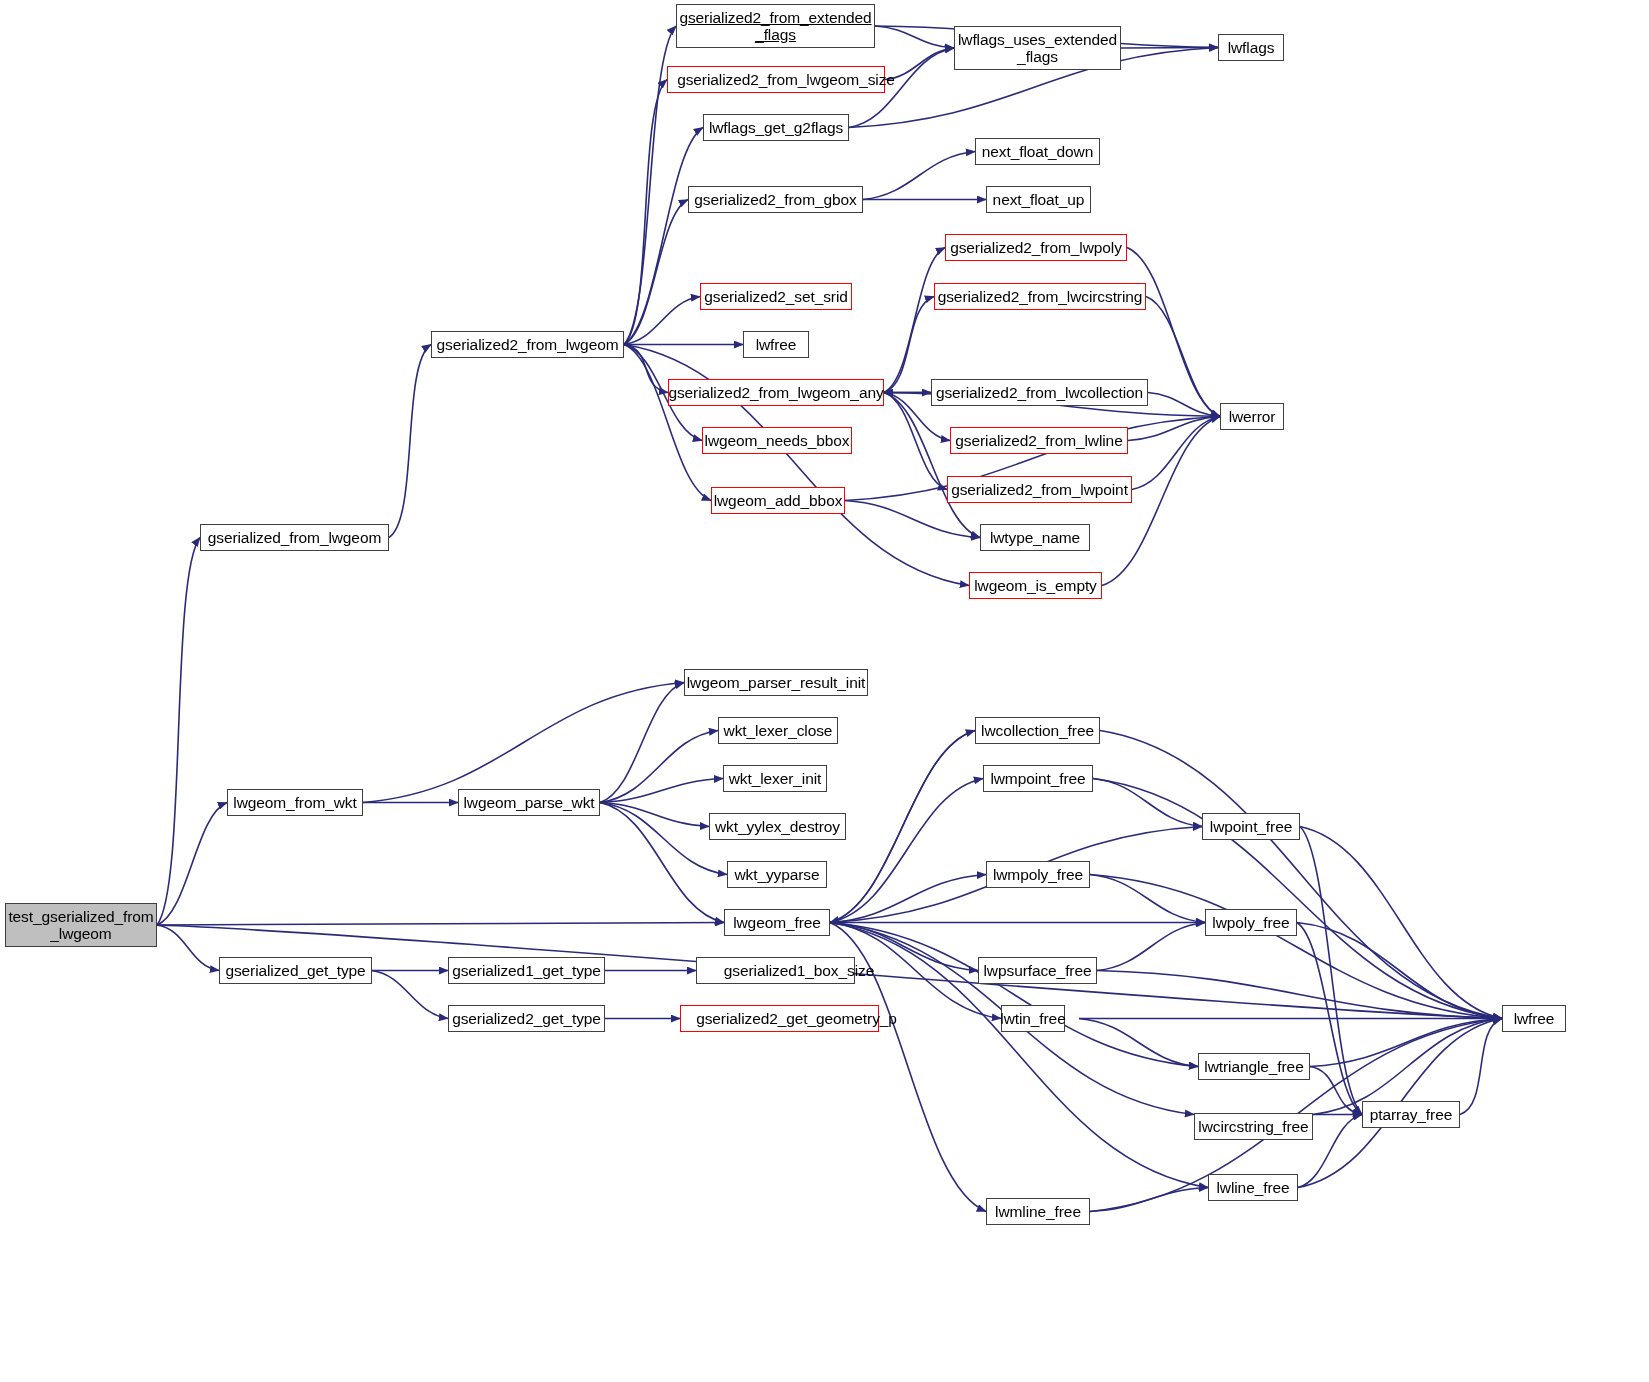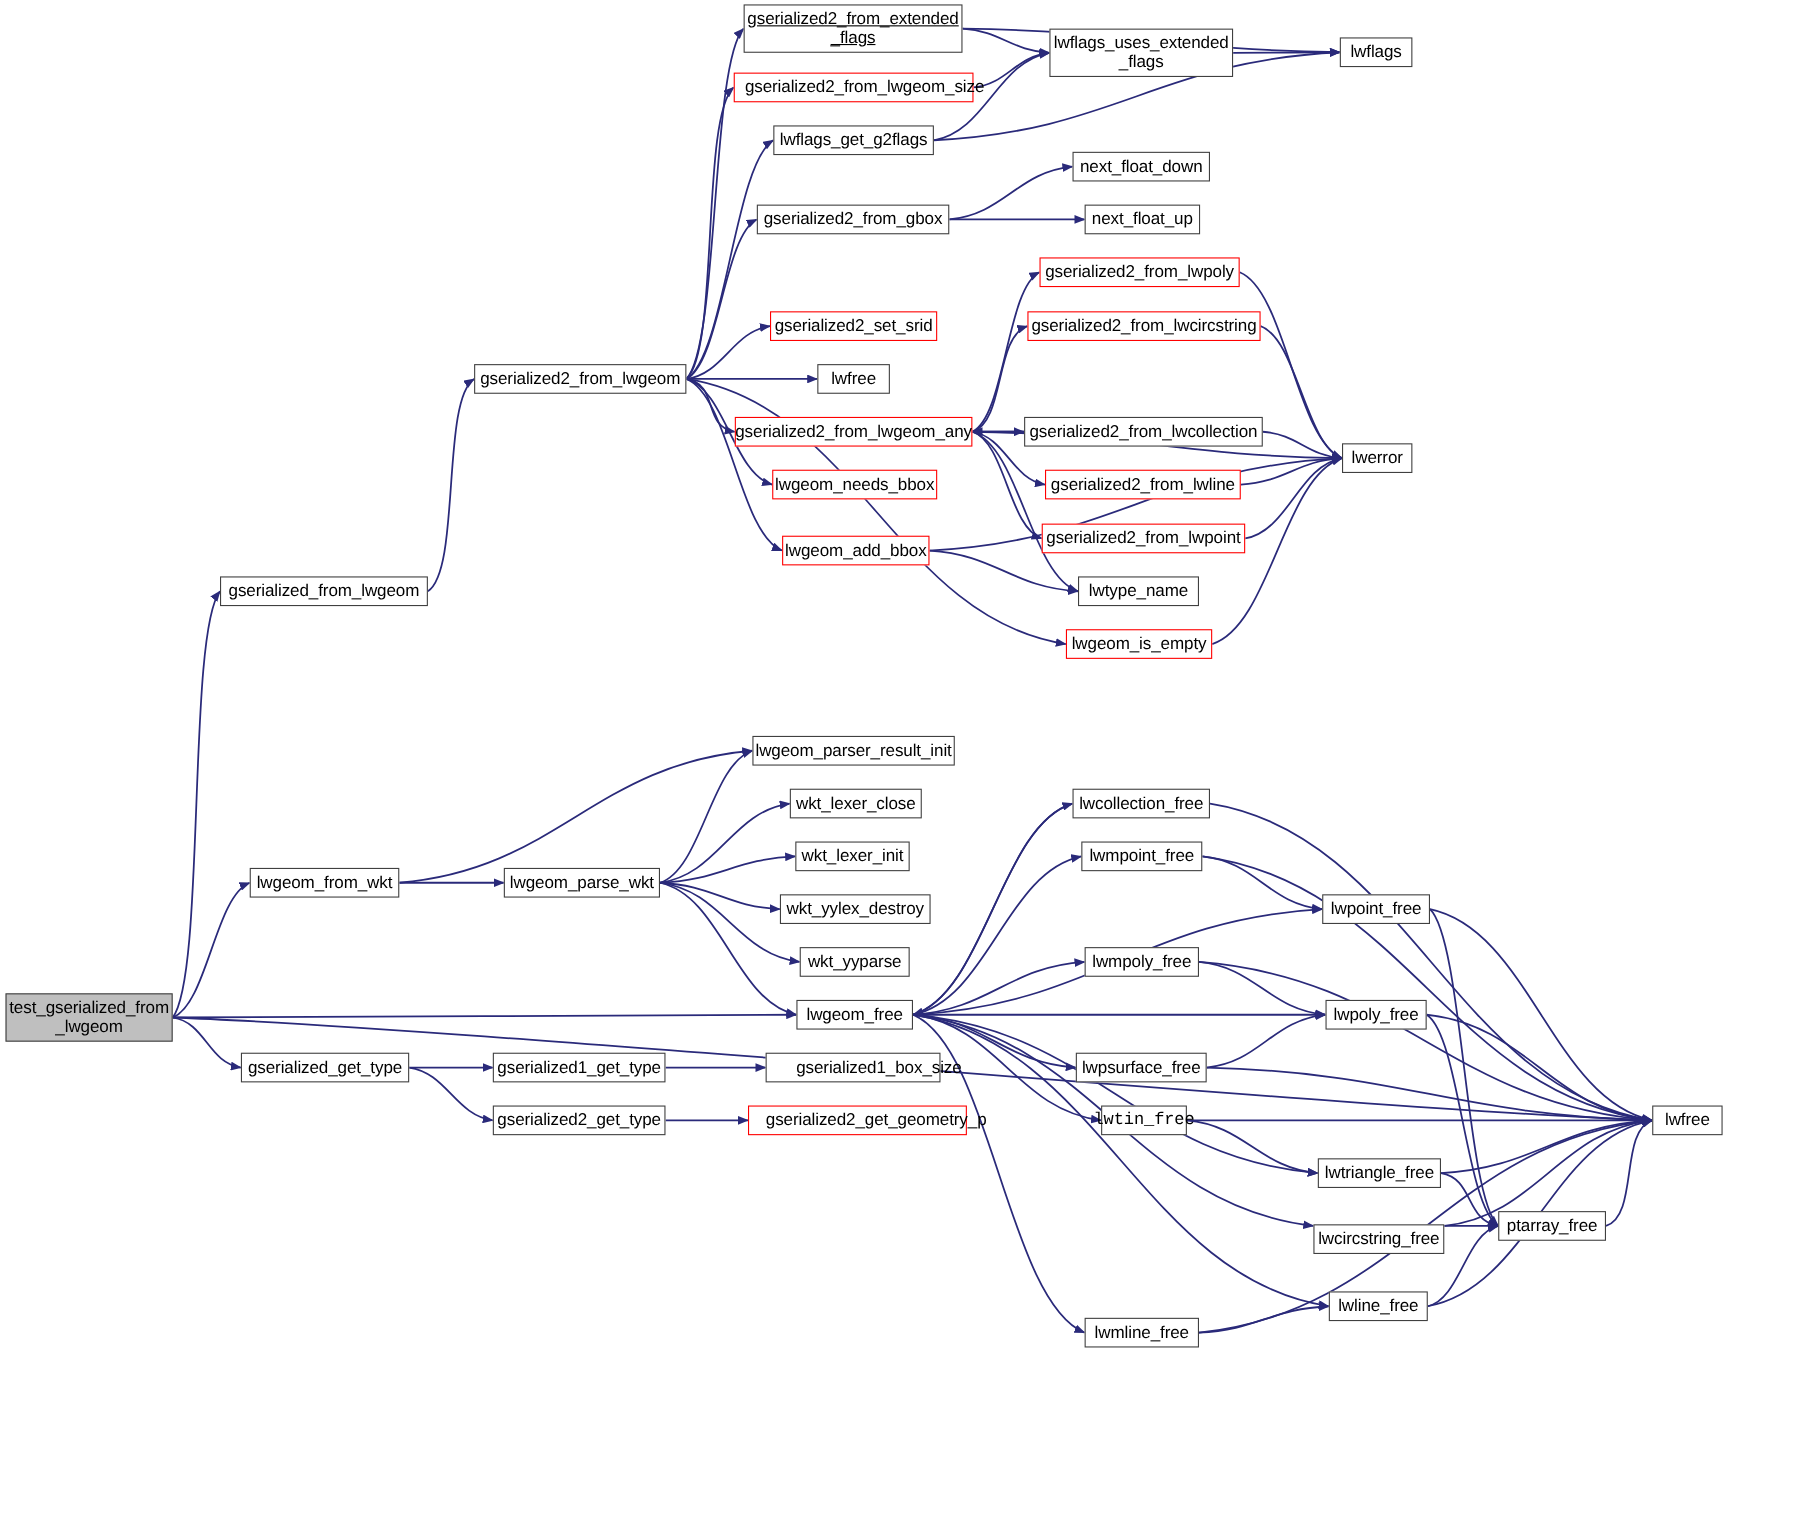--- a/index.html
+++ b/index.html
@@ -184,20 +184,20 @@
     <div class="node" style="left: 727px; top: 861px; width: 100px; height: 27px;">wkt_yyparse</div>
     <div class="node" style="left: 724px; top: 909px; width: 106px; height: 27px;">lwgeom_free</div>
     <div class="node" style="left: 696px; top: 957px; width: 159px; height: 27px; padding-left: 47px;">gserialized1_box_size</div>
     <div class="node red" style="left: 680px; top: 1005px; width: 199px; height: 27px; padding-left: 34px;">gserialized2_get_geometry_p</div>
     <div class="node" style="left: 975px; top: 717px; width: 125px; height: 27px;">lwcollection_free</div>
     <div class="node" style="left: 983px; top: 765px; width: 110px; height: 27px;">lwmpoint_free</div>
     <div class="node" style="left: 1202px; top: 813px; width: 98px; height: 27px;">lwpoint_free</div>
     <div class="node" style="left: 986px; top: 861px; width: 104px; height: 27px;">lwmpoly_free</div>
     <div class="node" style="left: 1205px; top: 909px; width: 92px; height: 27px;">lwpoly_free</div>
     <div class="node" style="left: 978px; top: 957px; width: 119px; height: 27px;">lwpsurface_free</div>
-    <div class="node" style="left: 1001px; top: 1005px; width: 78px; height: 27px; font-family: Liberation Mono, monospace;">lwtin_free</div>
+    <div class="node" style="left: 1001px; top: 1005px; width: 64px; height: 27px;">lwtin_free</div>
     <div class="node" style="left: 1198px; top: 1053px; width: 112px; height: 27px;">lwtriangle_free</div>
     <div class="node" style="left: 1194px; top: 1101px; width: 119px; height: 27px; margin-top: 12px;">lwcircstring_free</div>
     <div class="node" style="left: 1362px; top: 1101px; width: 98px; height: 27px;">ptarray_free</div>
     <div class="node" style="left: 1208px; top: 1174px; width: 90px; height: 27px;">lwline_free</div>
     <div class="node" style="left: 986px; top: 1198px; width: 104px; height: 27px;">lwmline_free</div>
     <div class="node" style="left: 1502px; top: 1005px; width: 64px; height: 27px;">lwfree</div>
   </div>
 
 </body></html>

